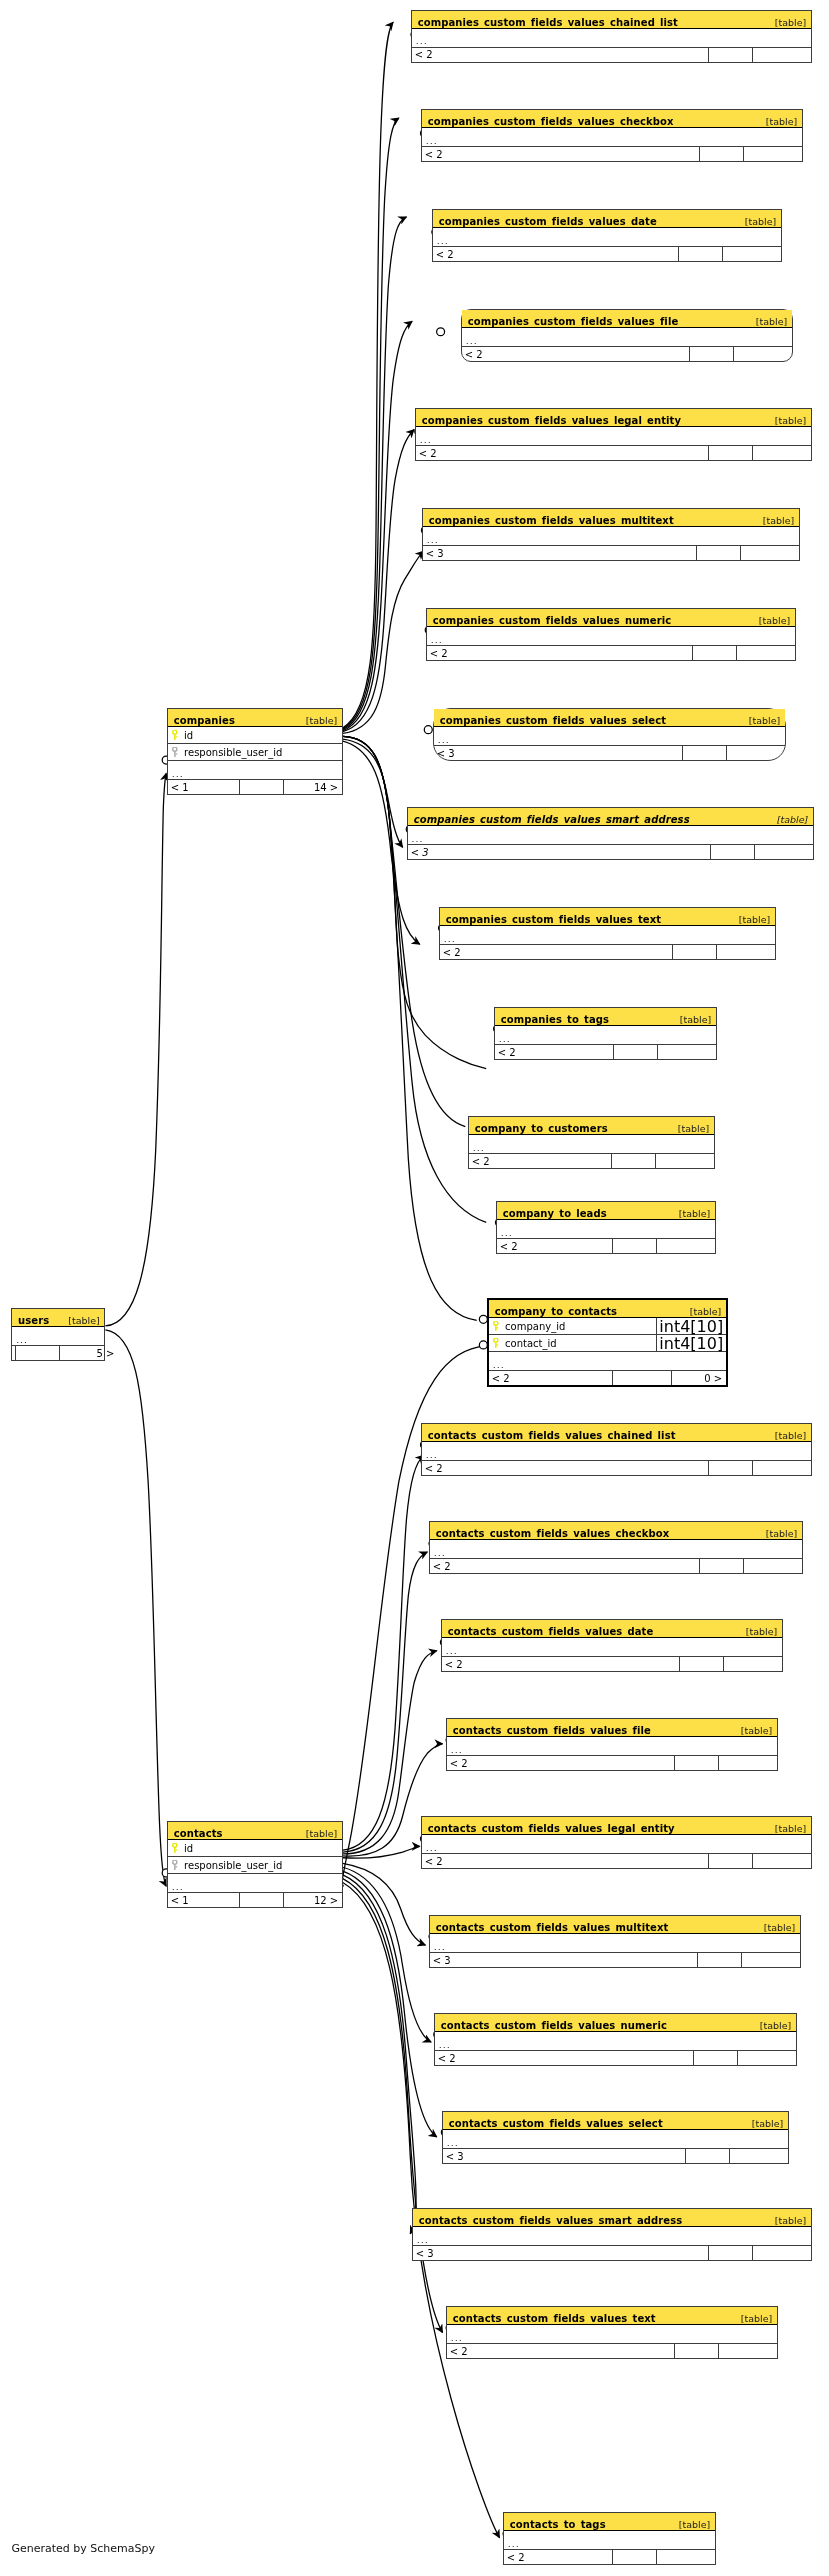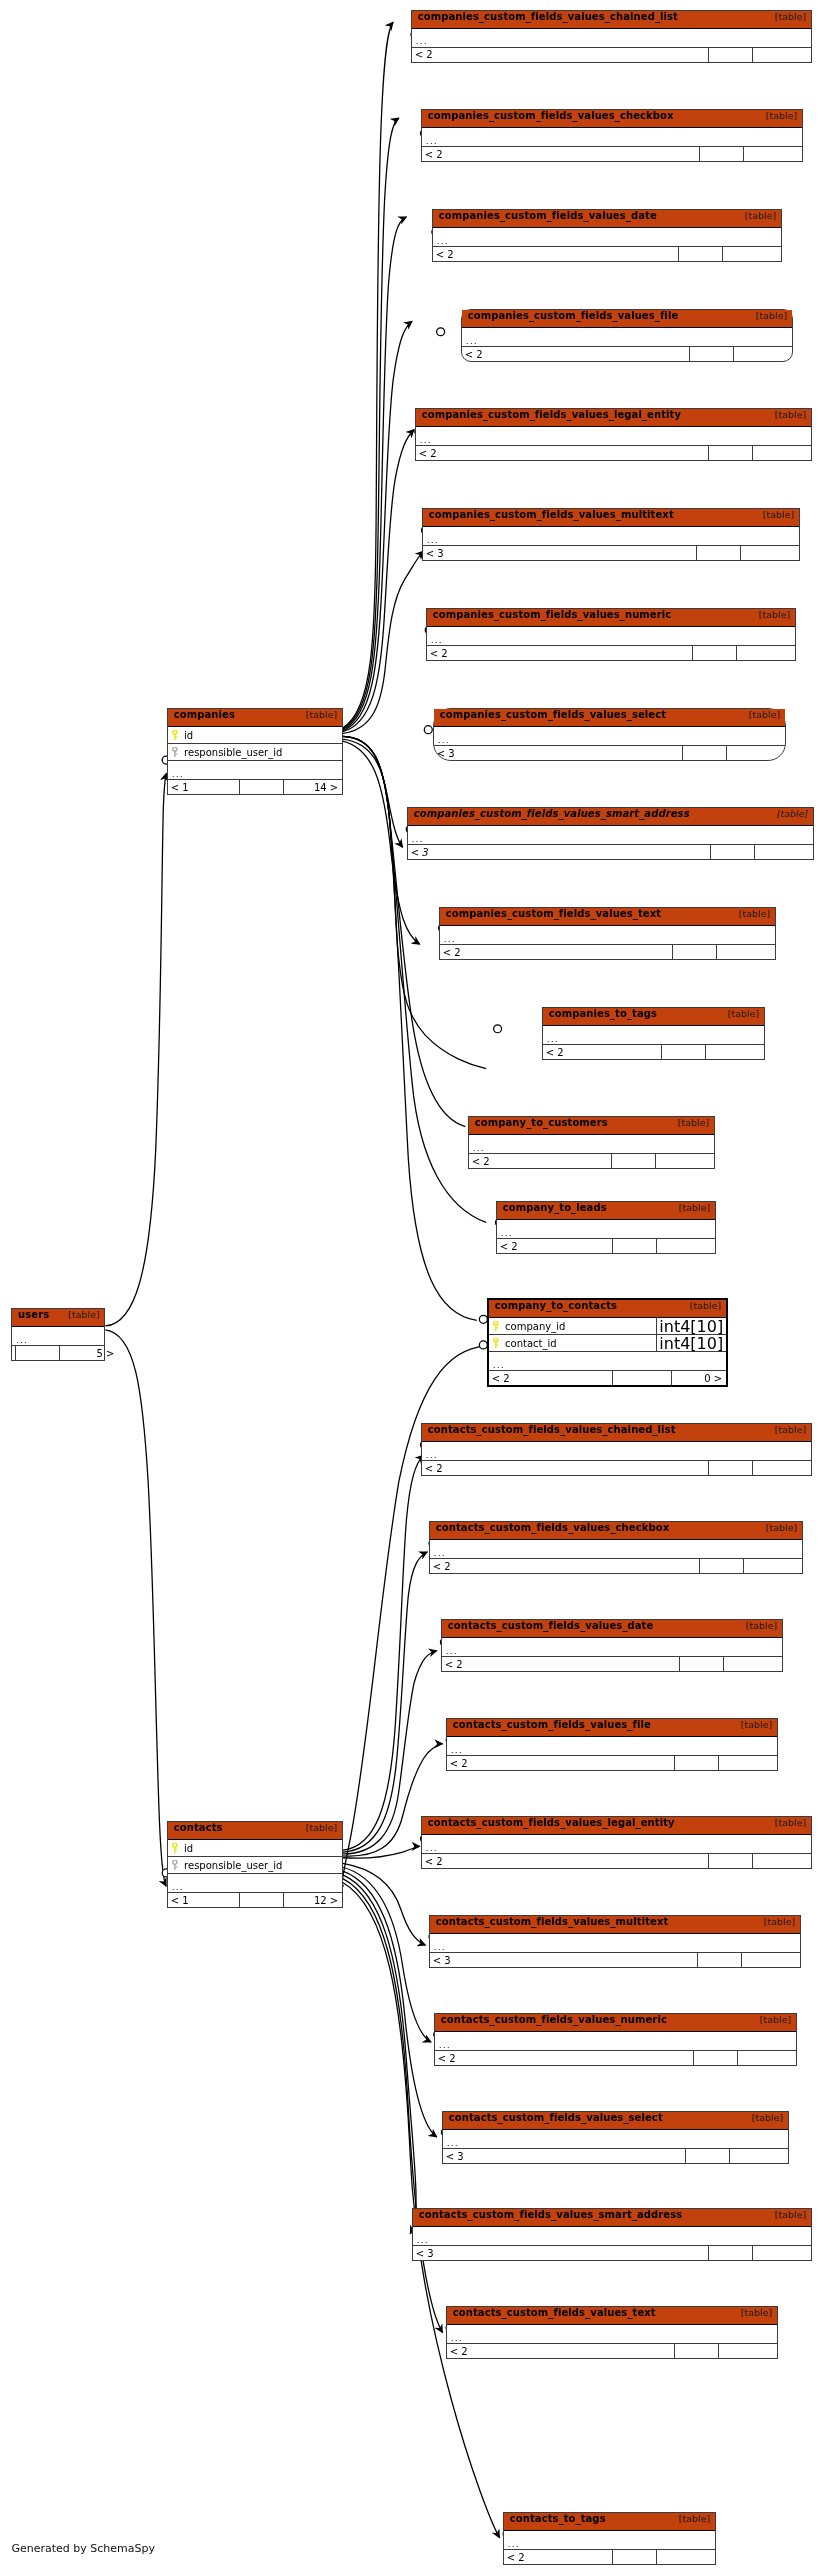--- a/index.html
+++ b/index.html
@@ -17,24 +17,24 @@
     box-sizing:border-box;
     border:0.9px solid #3c3c3c;
     background:#ffffff;
     font-size:10px;
     color:#000;
   }
   .node.emph{border:2.4px solid #000;}
 
   .n-title{
     box-sizing:border-box;
-    background:#c2410c;
+    background:#fde047;
     border-bottom:1.9px solid #000;
     height:18px;
-    display:flex;align-items:flex-start;
+    display:flex;align-items:flex-end;
     padding:0 4.7px 0 5.7px;
     white-space:nowrap;
   }
   .n-name{
     font-weight:bold;
     font-size:10px;
     letter-spacing:0.1px;
     flex:0 0 auto;
   }
   .n-tag{
@@ -334,21 +334,21 @@
           <span class="n-name">companies_custom_fields_values_text</span>
           <span class="n-tag">[table]</span>
         </div>
         <div class="n-ellipsis">...</div>
         <div class="n-foot">
           <div class="f f-l">&lt; 2</div>
           <div class="f f-m"></div>
           <div class="f f-r"></div>
         </div>
       </div>
-      <div class="node" style="left: 494px; top: 1007px; width: 223px; margin-left: 48px;">
+      <div class="node" style="left: 494px; top: 1007px; width: 223px;">
         <div class="n-title">
           <span class="n-name">companies_to_tags</span>
           <span class="n-tag">[table]</span>
         </div>
         <div class="n-ellipsis">...</div>
         <div class="n-foot">
           <div class="f f-l">&lt; 2</div>
           <div class="f f-m"></div>
           <div class="f f-r"></div>
         </div>

